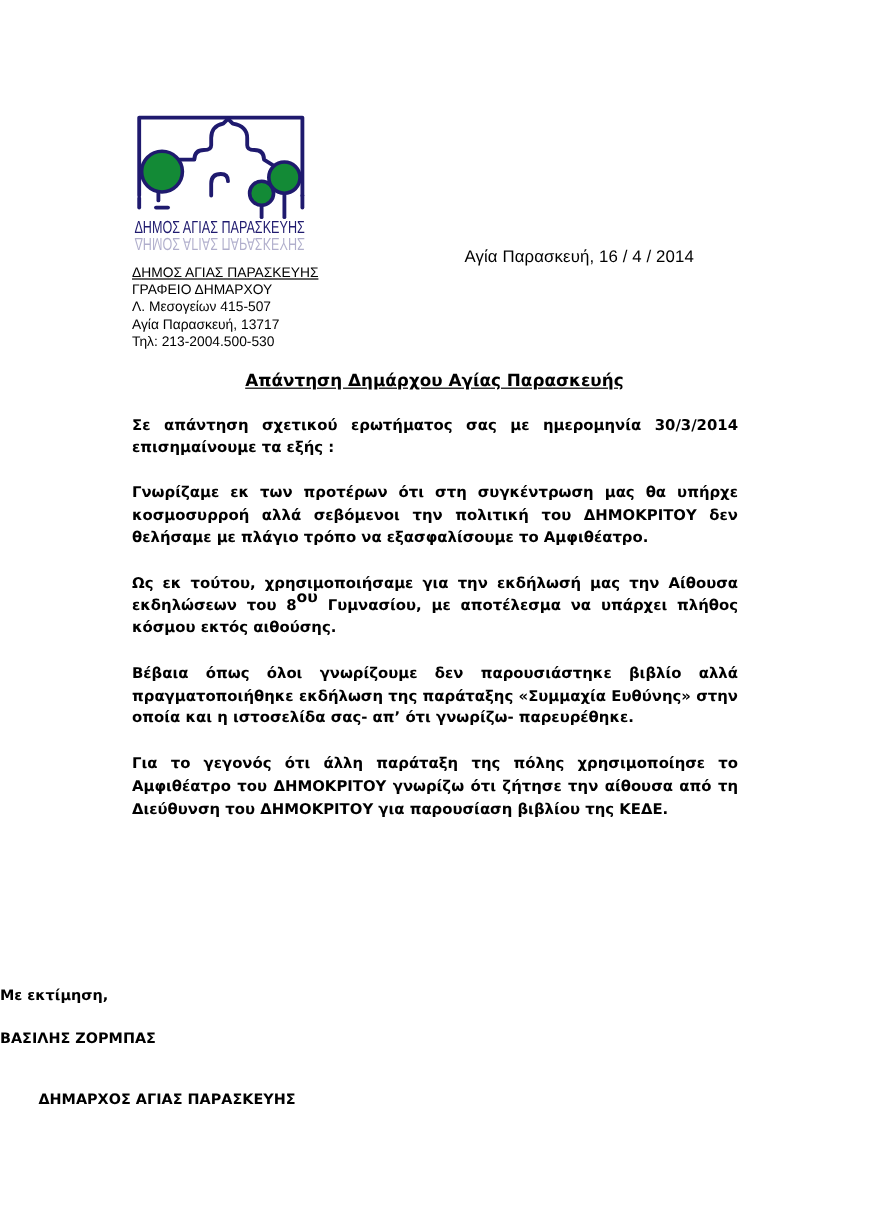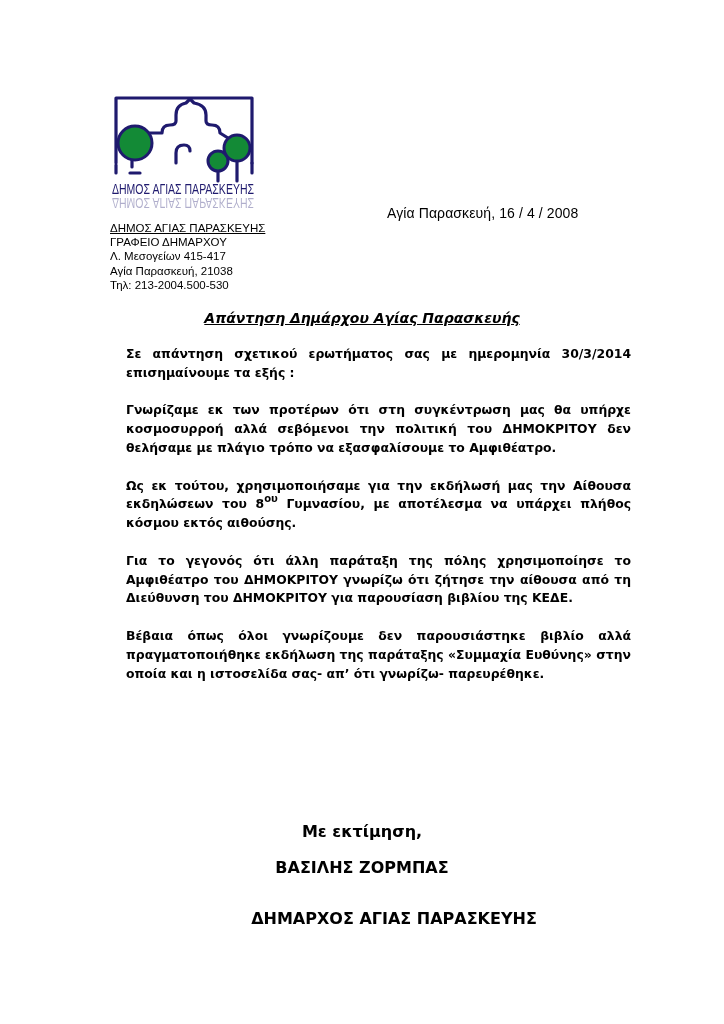--- a/index.html
+++ b/index.html
@@ -2,25 +2,25 @@
 <html><head>
 <meta charset="utf-8">
 <style>
   html, body { margin:0; padding:0; background:#ffffff; }
   body { width:724px; height:1024px; position:relative; overflow:hidden; color:#000; }
   .page { position:absolute; left:0; top:0; width:704px; height:1024px; background:#fff; }
   .logo { position:absolute; left:110px; top:93px; width:170px; height:118px; }
   .date { position:absolute; left:387px; top:205px; font-family:"Liberation Sans", sans-serif; font-size:14px; font-weight:normal; letter-spacing:0.1px; }
   .sender { position:absolute; left:110px; top:221px; font-family:"Liberation Sans", sans-serif; font-size:11.5px; line-height:14.2px; }
   .sender .u { text-decoration:underline; }
-  .title { position:absolute; left:0; width:724px; top:310px; text-align:center; font-family:"DejaVu Sans", sans-serif; font-size:14px; font-weight:bold; text-decoration:underline;font-style:italic; }
-  .body { position:absolute; left:126px; width:505px; top:345px; font-family:"DejaVu Sans", sans-serif; font-size:12.4px; font-weight:bold; line-height:18.8px; text-align:justify; }
+  .title { position:absolute; left:0; width:724px; top:310px; text-align:center; font-family:"DejaVu Sans", sans-serif; font-size:14px; font-weight:bold; text-decoration:underline; }
+  .body { position:absolute; left:110px; width:505px; top:345px; font-family:"DejaVu Sans", sans-serif; font-size:12.4px; font-weight:bold; line-height:18.8px; text-align:justify; }
   .body p { margin:0 0 18.8px 0; text-align:justify; }
-  .sig { position:absolute; left:0; width:724px; text-align:center; font-family:"DejaVu Sans", sans-serif; font-size:16px; font-weight:bold; }
-  sup { font-size:10px; vertical-align:6px; line-height:0; }
+  .sig { position:absolute; left:0; width:724px; text-align:left; font-family:"DejaVu Sans", sans-serif; font-size:12px; font-weight:bold; }
+  sup { font-size:13px; vertical-align:6px; line-height:0; }
 </style>
 </head>
 <body>
 
 <div class="page">
 
   <div class="logo">
     <svg width="170" height="118" viewBox="0 0 170 118">
       <g fill="none" stroke="#1f1a6e" stroke-width="3.2" stroke-linejoin="round" stroke-linecap="round">
 
@@ -44,37 +44,37 @@
       <circle cx="127" cy="55" r="13" fill="#138a36" stroke="#1f1a6e" stroke-width="3"></circle>
 
       <text x="2" y="101" font-family="Liberation Sans, sans-serif" font-size="14.5" fill="#1f1a6e" textLength="142" lengthAdjust="spacingAndGlyphs">ΔΗΜΟΣ ΑΓΙΑΣ ΠΑΡΑΣΚΕΥΗΣ</text>
 
       <g transform="translate(0,206) scale(1,-1)" opacity="0.35">
         <text x="2" y="101" font-family="Liberation Sans, sans-serif" font-size="14.5" fill="#1f1a6e" textLength="142" lengthAdjust="spacingAndGlyphs">ΔΗΜΟΣ ΑΓΙΑΣ ΠΑΡΑΣΚΕΥΗΣ</text>
       </g>
     </svg>
   </div>
 
-  <div class="date">Αγία Παρασκευή, 16 / 4 / 2008</div>
+  <div class="date">Αγία Παρασκευή, 16 / 4 / 2014</div>
 
   <div class="sender">
     <div class="u">ΔΗΜΟΣ ΑΓΙΑΣ ΠΑΡΑΣΚΕΥΗΣ</div>
     <div>ΓΡΑΦΕΙΟ ΔΗΜΑΡΧΟΥ</div>
-    <div>Λ. Μεσογείων 415-417</div>
-    <div>Αγία Παρασκευή, 21038</div>
+    <div>Λ. Μεσογείων 415-507</div>
+    <div>Αγία Παρασκευή, 13717</div>
     <div>Τηλ: 213-2004.500-530</div>
   </div>
 
   <div class="title">Απάντηση Δημάρχου Αγίας Παρασκευής</div>
 
   <div class="body">
     <p>Σε απάντηση σχετικού ερωτήματος σας με ημερομηνία  30/3/2014 επισημαίνουμε τα εξής :</p>
     <p>Γνωρίζαμε εκ των προτέρων ότι στη συγκέντρωση μας θα υπήρχε κοσμοσυρροή  αλλά σεβόμενοι την πολιτική του ΔΗΜΟΚΡΙΤΟΥ δεν θελήσαμε με πλάγιο τρόπο να εξασφαλίσουμε το Αμφιθέατρο.</p>
     <p><span>Ως εκ τούτου, χρησιμοποιήσαμε για την εκδήλωσή μας την Αίθουσα εκδηλώσεων του 8</span><sup>ου</sup><span> Γυμνασίου, με αποτέλεσμα να υπάρχει πλήθος κόσμου εκτός αιθούσης.</span></p>
+    <p>Βέβαια όπως όλοι γνωρίζουμε δεν παρουσιάστηκε βιβλίο αλλά πραγματοποιήθηκε εκδήλωση της παράταξης «Συμμαχία Ευθύνης» στην οποία και η ιστοσελίδα σας- απ’ ότι γνωρίζω- παρευρέθηκε.</p>
     <p>Για το γεγονός ότι άλλη παράταξη της πόλης χρησιμοποίησε το Αμφιθέατρο του ΔΗΜΟΚΡΙΤΟΥ γνωρίζω ότι ζήτησε την αίθουσα από τη Διεύθυνση του ΔΗΜΟΚΡΙΤΟΥ για παρουσίαση βιβλίου της ΚΕΔΕ.</p>
-    <p>Βέβαια όπως όλοι γνωρίζουμε δεν παρουσιάστηκε βιβλίο αλλά πραγματοποιήθηκε εκδήλωση της παράταξης «Συμμαχία Ευθύνης» στην οποία και η ιστοσελίδα σας- απ’ ότι γνωρίζω- παρευρέθηκε.</p>
   </div>
 
   <div class="sig" style="top:822px;">Με εκτίμηση,</div>
   <div class="sig" style="top:858px;">ΒΑΣΙΛΗΣ ΖΟΡΜΠΑΣ</div>
   <div class="sig" style="top:909px;margin-left:32px;">ΔΗΜΑΡΧΟΣ ΑΓΙΑΣ ΠΑΡΑΣΚΕΥΗΣ</div>
 
 </div>
 
 </body></html>

